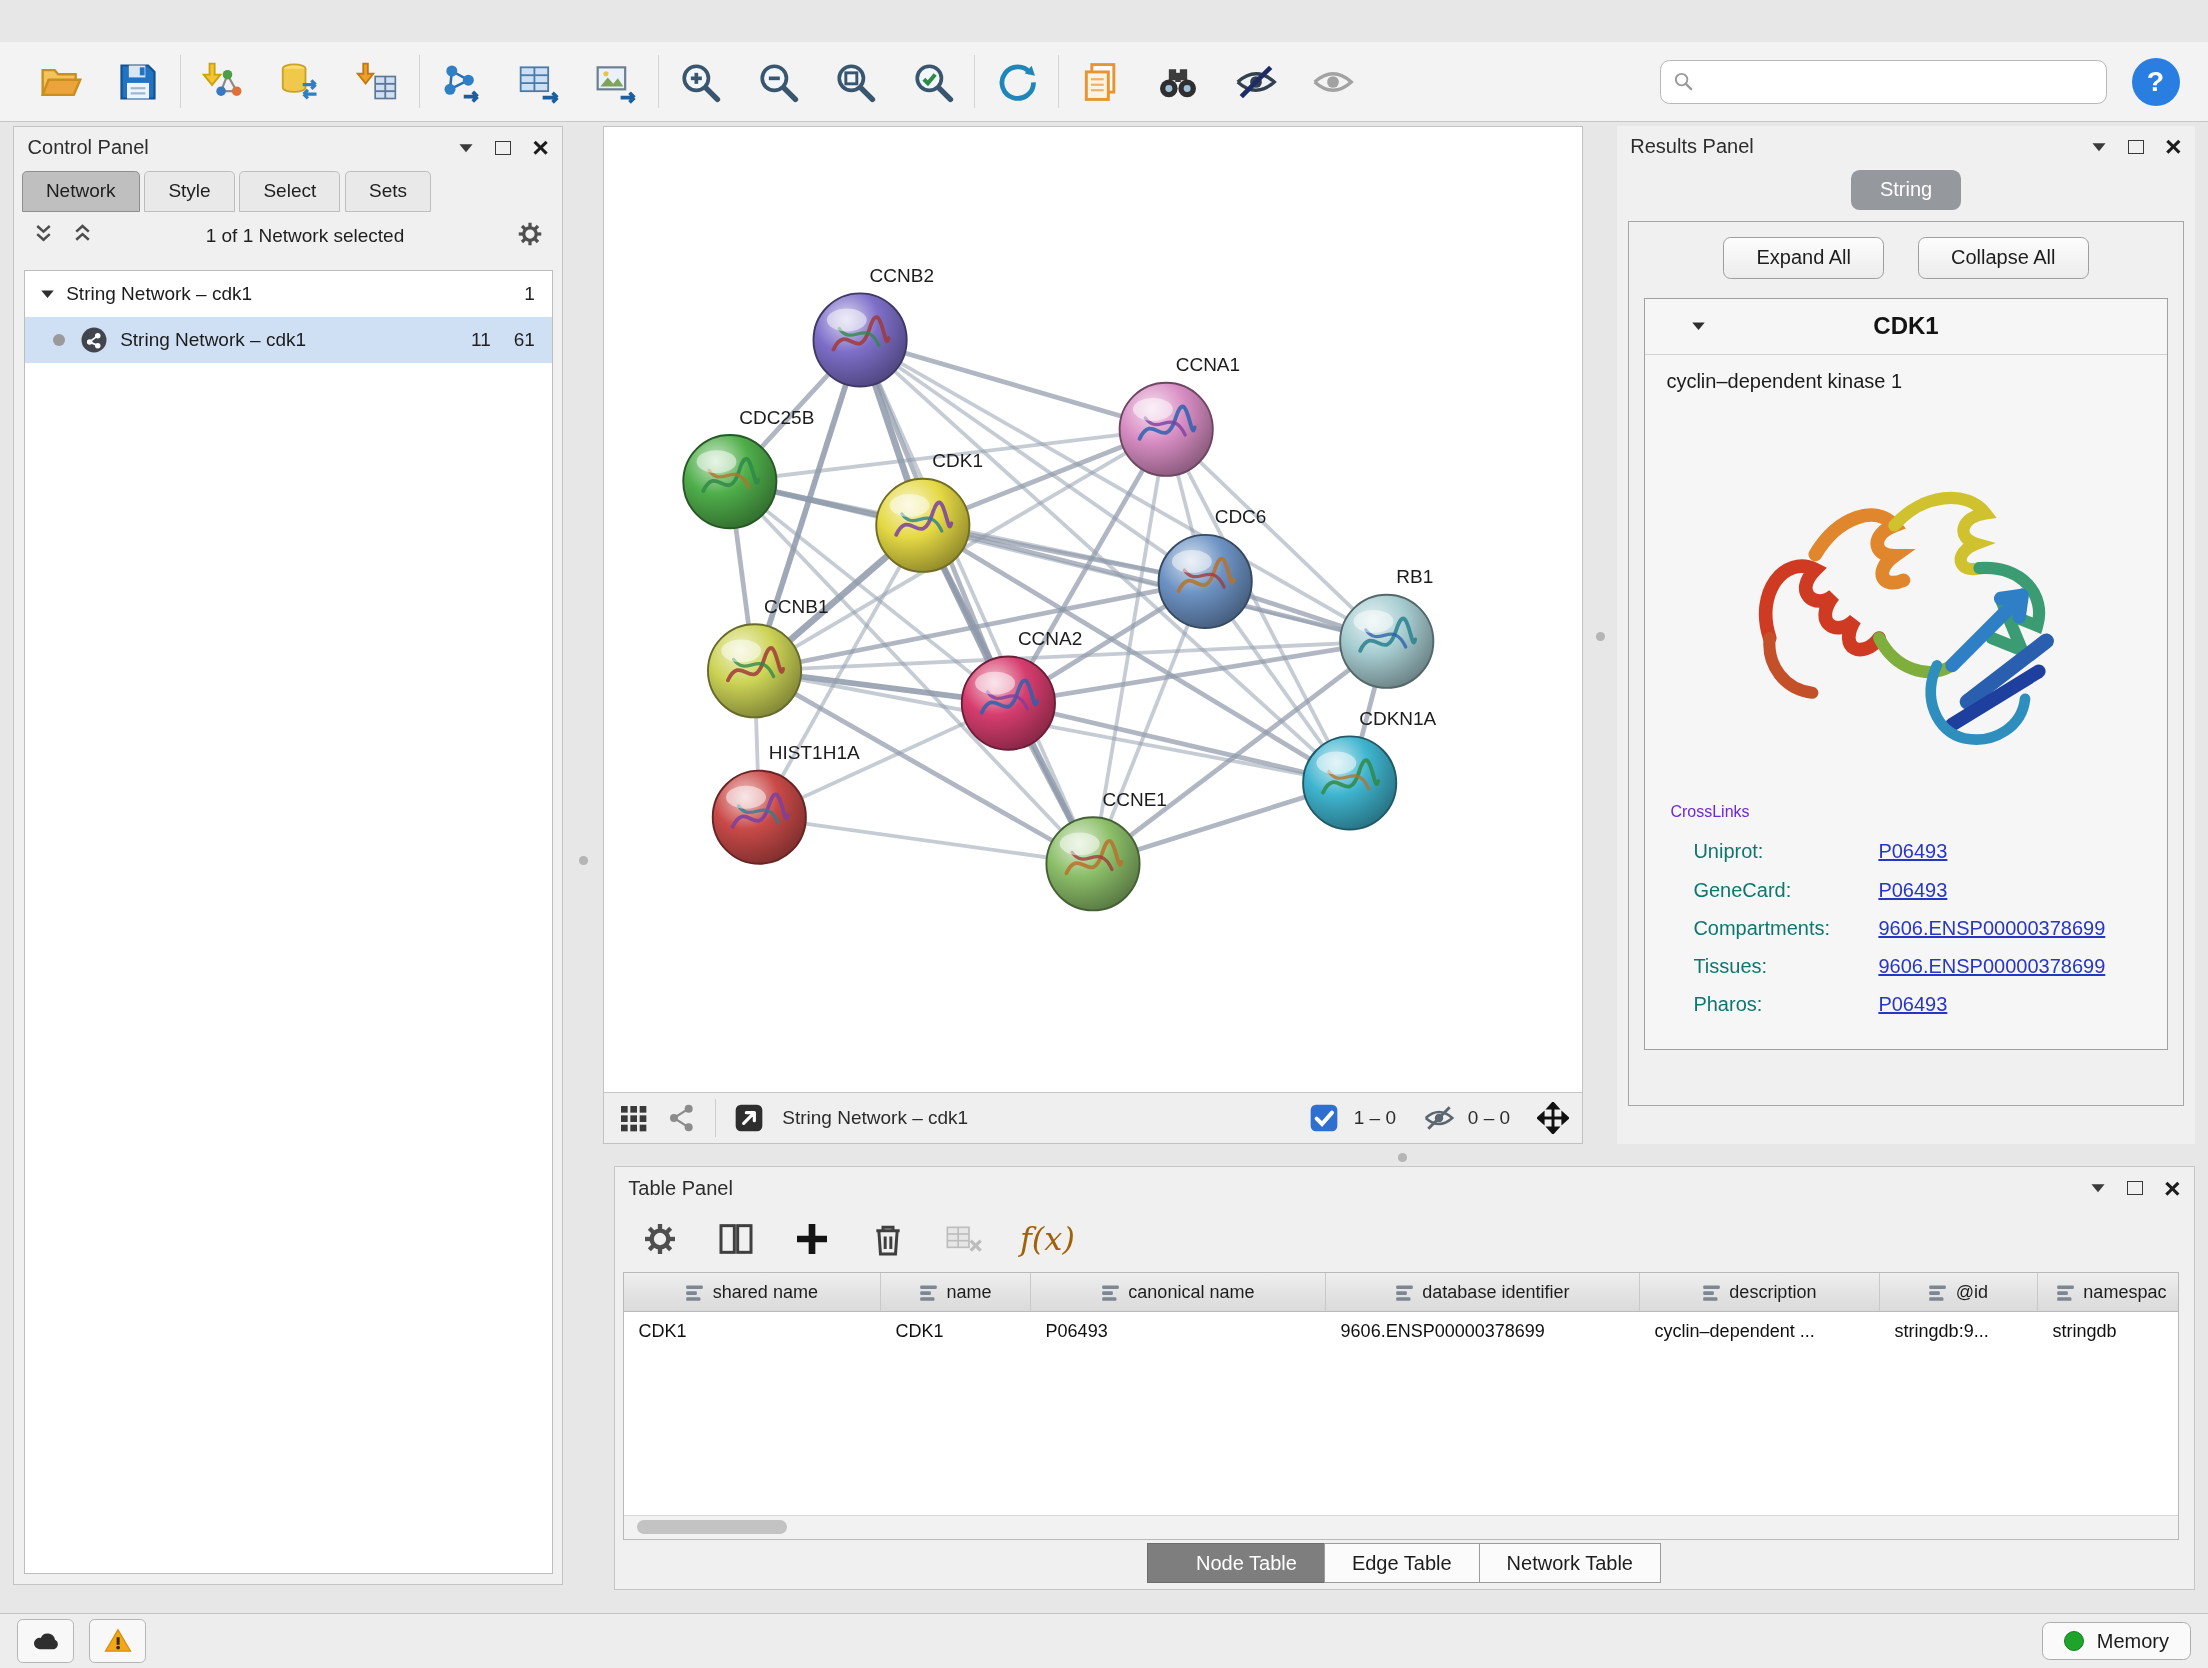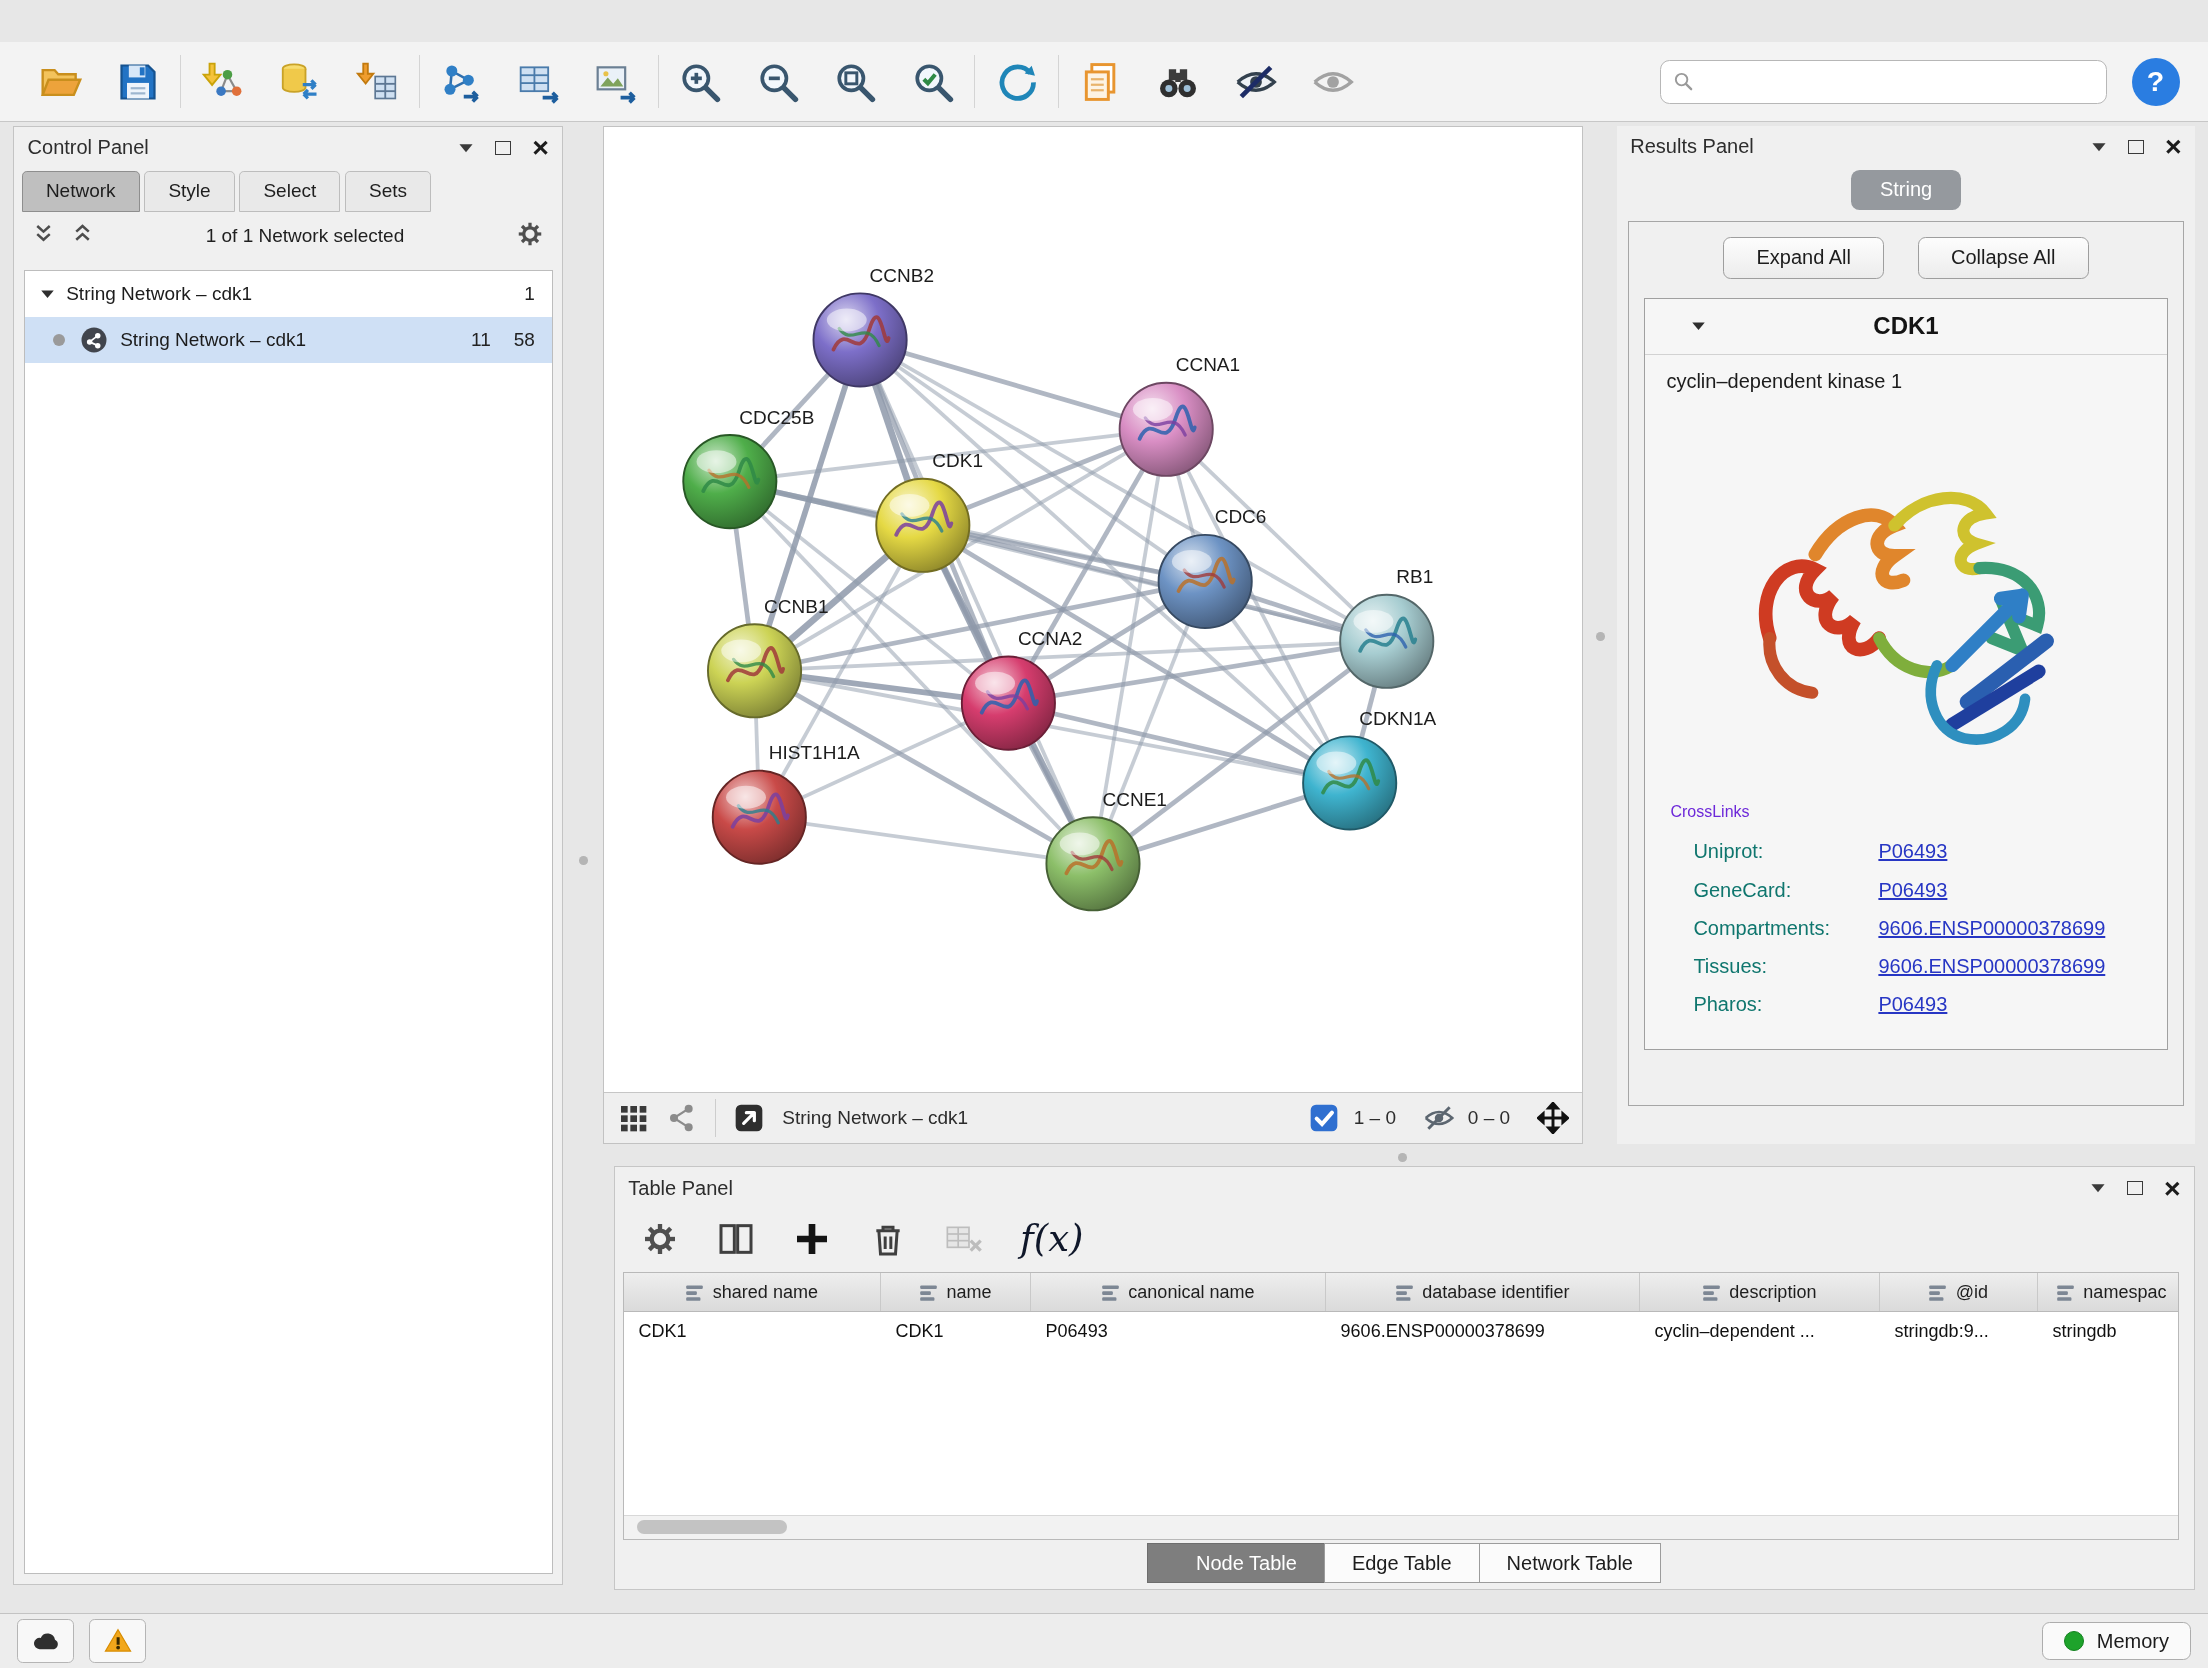--- a/index.html
+++ b/index.html
@@ -79,21 +79,21 @@
   .crosslinks{padding:0 25px 25px;}
   .crosslinks .cl-title{font-size:16px;font-weight:normal;color:#6d28d9;margin:13.3px 0 11.4px;}
   .cl-row{display:flex;font-size:20px;padding:7.6px 0 7.6px 23px;}
   .cl-label{width:185px;color:#0f766e;}
   .cl-value{color:#2736c4;text-decoration:underline;cursor:pointer;}
 
   
   .table-panel{position:absolute;left:614px;top:1044px;width:1581px;height:424px;background:#f0f0f0;border:1px solid #c6c6c6;box-sizing:border-box;}
   .tp-toolbar{display:flex;align-items:center;gap:36px;height:59px;padding-left:25px;}
   .tp-toolbar svg{width:40px;height:40px;display:block;}
-  .fx-label{font-size:37px;font-style:italic;color:#0f172a;font-family:"DejaVu Serif",serif;}
+  .fx-label{font-size:32px;font-style:italic;color:#a16207;font-family:"DejaVu Serif",serif;}
   .table-wrap{position:absolute;left:7.6px;right:15px;top:105px;height:266px;background:#fff;border:1px solid #b9b9b9;overflow:hidden;}
   .thead{display:flex;height:38px;background:linear-gradient(#eeeeee,#dadada);border-bottom:1px solid #b9b9b9;}
   .th{display:flex;align-items:center;justify-content:center;gap:8.6px;font-size:18px;color:#1e1e1e;border-right:1px solid #c9c9c9;box-sizing:border-box;overflow:hidden;white-space:nowrap;flex:0 0 auto;cursor:pointer;}
   .th svg{width:19px;height:19px;flex:0 0 auto;}
   .tr{display:flex;}
   .td{font-size:18px;color:#101010;padding:8.6px 0 8.6px 15px;box-sizing:border-box;overflow:hidden;white-space:nowrap;flex:0 0 auto;cursor:default;}
   .hscroll{position:absolute;left:0;right:0;bottom:0;height:23px;background:#f2f2f2;border-top:1px solid #d8d8d8;}
   .hscroll .thumb{position:absolute;left:13.3px;top:3.8px;width:150px;height:14.3px;background:#c3c3c3;border-radius:7.6px;}
   .tp-tabs{position:absolute;left:0;right:0;bottom:5.7px;display:flex;justify-content:center;}
   .tp-tab{font-size:20px;padding:7.6px 27px;border:1px solid #9c9c9c;background:#fbfbfb;color:#1d1d1d;margin-left:-1px;cursor:pointer;}
@@ -355,21 +355,21 @@
                   <line x1="8.5" y1="13.5" x2="15" y2="8.5"></line>
                   <line x1="8.5" y1="13.5" x2="15" y2="16.5"></line>
                 </g>
                 <circle cx="8.5" cy="13.5" r="2.2" fill="#fff"></circle>
                 <circle cx="15" cy="8.5" r="2.2" fill="#fff"></circle>
                 <circle cx="15" cy="16.5" r="2.2" fill="#fff"></circle>
               </svg>
             </span>
           <span>String Network – cdk1</span>
           <span class="tree-count n1">11</span>
-          <span class="tree-count">58</span>
+          <span class="tree-count">61</span>
         </div>
       </div>
     </div>
 
     <div class="network-area">
       <svg id="network-svg" viewBox="0 0 1028 1014">
           <defs>
             <radialGradient id="ng0" cx="35%" cy="28%" r="78%">
               <stop offset="0%" stop-color="rgb(219,215,240)"></stop>
               <stop offset="45%" stop-color="#7d6fc9"></stop>

